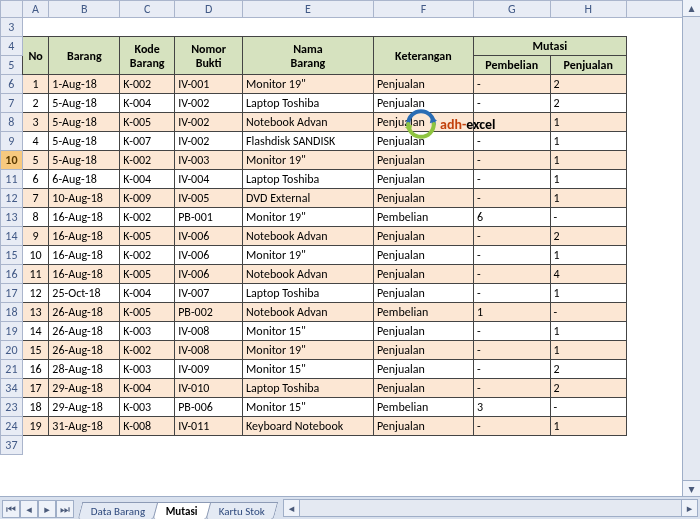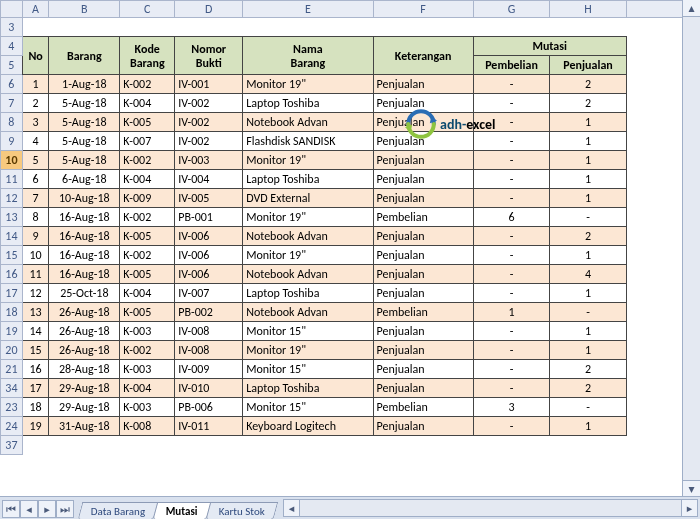--- a/index.html
+++ b/index.html
@@ -16,25 +16,25 @@
   .tail{width:60px}
   .colhdr td{background:#e8ecf5;border:1px solid #aab5cc;text-align:center;color:#425a87;height:17px}
   .rowhdr{background:#e8ecf5;border:1px solid #aab5cc;text-align:center;color:#425a87}
   .rowhdr.sel{background:#f7c97f;color:#5a3a00;font-weight:bold}
   td{height:19px;box-sizing:border-box;padding:0 3px;white-space:nowrap;overflow:hidden}
   .blank{border-right:1px solid transparent}
   .bhead{background:#d6e2bf;border:1px solid #444;text-align:center;font-weight:bold}
   .cell{border:1px solid #444;background:#fff}
   .cell.alt{background:#fce7d4}
   .c{text-align:center}
-  .r{text-align:center}
+  .r{text-align:left}
   .l{text-align:left}
   
   .wm{position:absolute;left:405px;top:108px;display:flex;align-items:center;gap:3px;font-weight:bold;font-size:14px;pointer-events:none}
-  .wm .t1{color:#0c4a6e}.wm .t2{color:#000000}
+  .wm .t1{color:#c2410c}.wm .t2{color:#000000}
   .wm svg{width:32px;height:32px}
   
   .tabbar{position:absolute;bottom:0;left:0;width:700px;height:22px;background:#d9e1ee;border-top:1px solid #9faec7;display:flex;align-items:flex-end;font-size:11px}
   .nav{display:flex;margin-left:2px;margin-bottom:1px}
   .navbtn{width:16px;height:16px;border:1px solid #9faec7;background:#eef2f9;margin-right:0;display:flex;align-items:center;justify-content:center;color:#4a5a7a}
   .tabs{display:flex;align-items:flex-end;margin-left:6px}
   .tab{padding:2px 10px 1px;border:1px solid #8c9ab5;border-bottom:none;margin-right:-1px;background:#e4eaf4;color:#2f4a7d;position:relative;border-radius:0 0 3px 3px;transform:skewX(-15deg)}
   .tab span{display:inline-block;transform:skewX(15deg)}
   .tab.active{background:#fff;font-weight:bold;color:#000;z-index:2}
   .hscroll{flex:1;margin:2px 2px 2px 8px;height:16px;background:#e4e9f2;border:1px solid #9faec7;display:flex;align-items:center}
@@ -312,21 +312,21 @@
           <td class="cell r">3</td>
           <td class="cell r">-</td>
           <td></td>
         </tr>
         <tr>
           <td class="rowhdr">24</td>
           <td class="cell alt c">19</td>
           <td class="cell alt r">31-Aug-18</td>
           <td class="cell alt l">K-008</td>
           <td class="cell alt l">IV-011</td>
-          <td class="cell alt l">Keyboard Logitech</td>
+          <td class="cell alt l">Keyboard Notebook</td>
           <td class="cell alt l">Penjualan</td>
           <td class="cell alt r">-</td>
           <td class="cell alt r">1</td>
           <td></td>
         </tr>
         <tr>
           <td class="rowhdr">37</td>
           <td class="blank" colspan="9"></td>
         </tr>
       </tbody>

